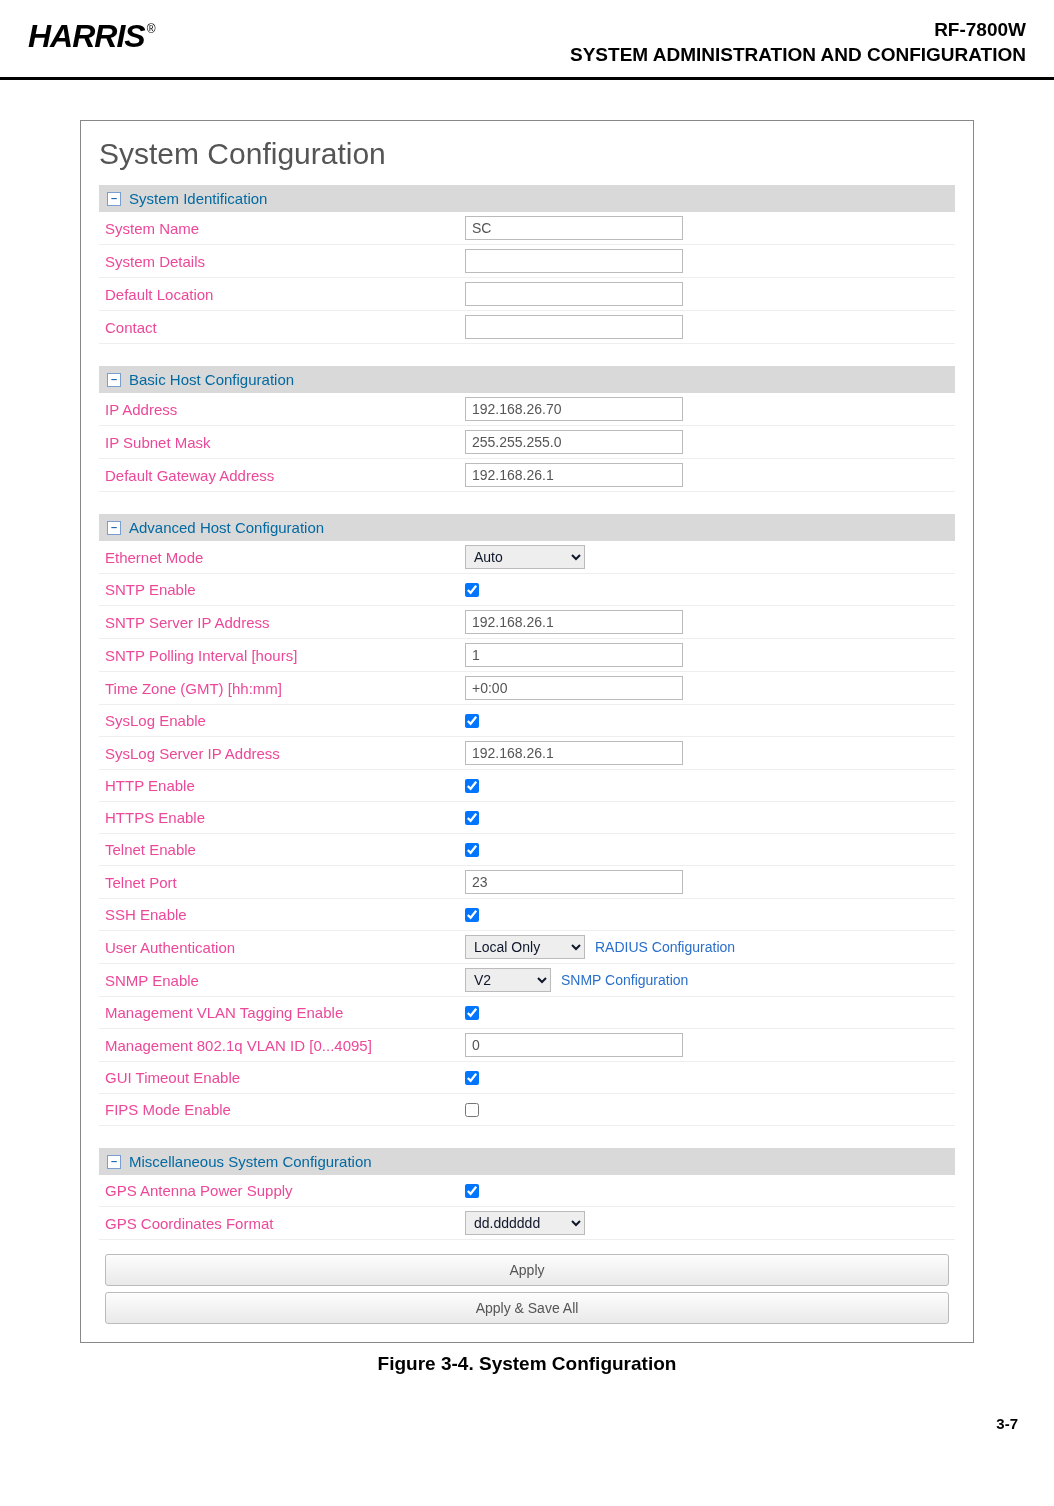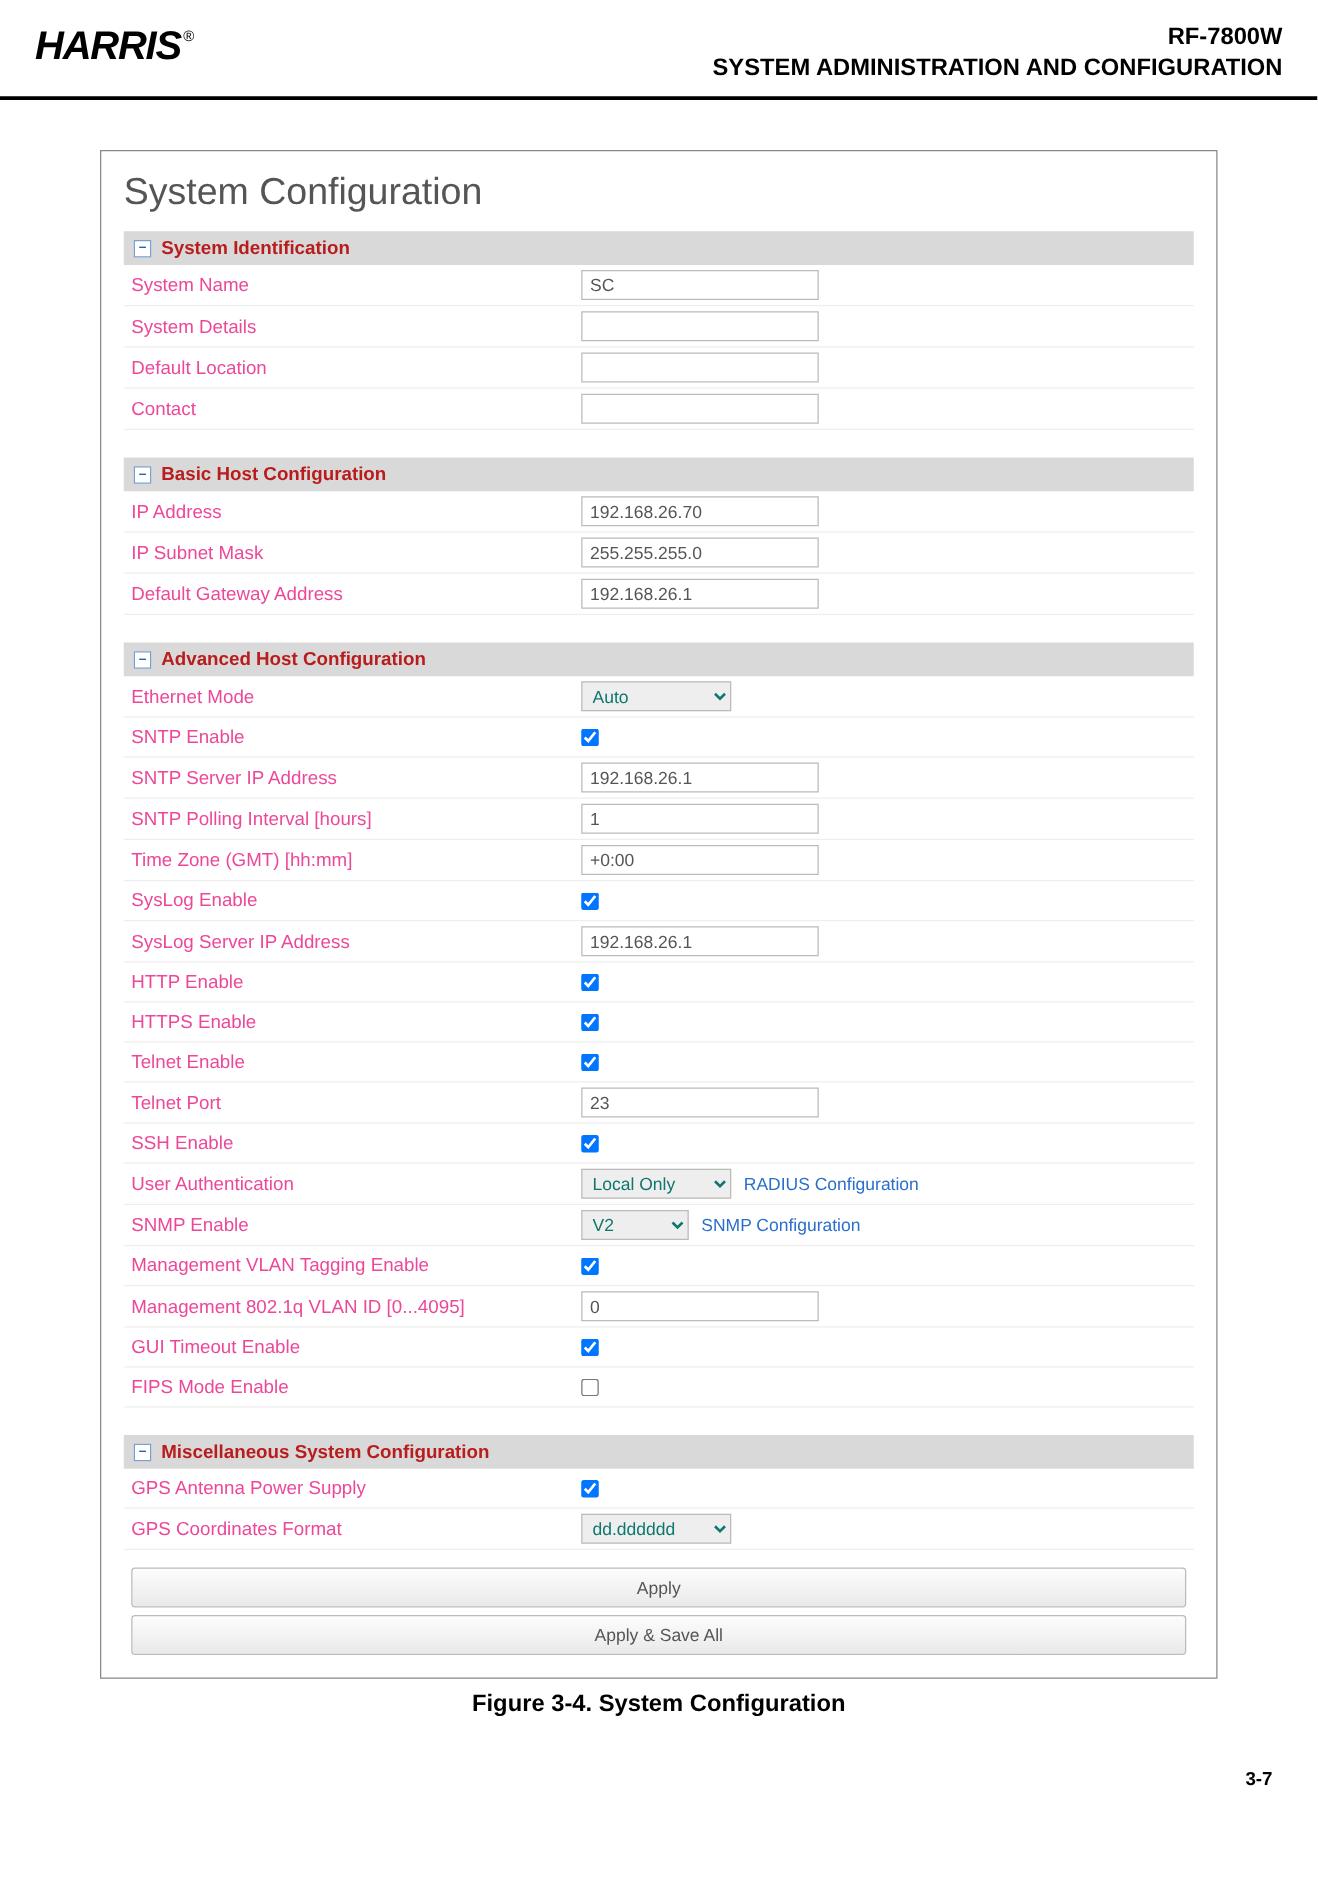--- a/index.html
+++ b/index.html
@@ -69,22 +69,22 @@
     border: 1px solid #7a9ecf;
     display: inline-flex;
     align-items: center;
     justify-content: center;
     font-size: 11px;
     color: #1a66b3;
     line-height: 1;
     font-weight: bold;
   }
   .section-title {
-    font-weight: bold;
-    color: #b91c1c;
+    font-weight: normal;
+    color: #0369a1;
     font-size: 15px;
   }
   .form-row {
     display: flex;
     align-items: center;
     border-bottom: 1px solid #eee;
     padding: 4px 6px;
     min-height: 32px;
   }
   .form-row:last-child { border-bottom: none; }
@@ -93,33 +93,33 @@
     color: #ec4899;
     font-size: 15px;
   }
   .input-col {
     flex: 1;
     display: flex;
     align-items: center;
     gap: 10px;
   }
   .text-input {
-    width: 190px;
+    width: 218px;
     height: 24px;
     border: 1px solid #bbb;
     padding: 2px 6px;
     font-size: 14px;
     color: #555;
     background: #fff;
   }
   .select-input {
     height: 24px;
     border: 1px solid #bbb;
     font-size: 14px;
-    color: #0f766e;
+    color: #0f172a;
     background: #eee;
     padding: 1px 4px;
   }
   .w-med { width: 120px; }
   .w-sm { width: 86px; }
   .checkbox {
     width: 14px;
     height: 14px;
   }
   .link {

